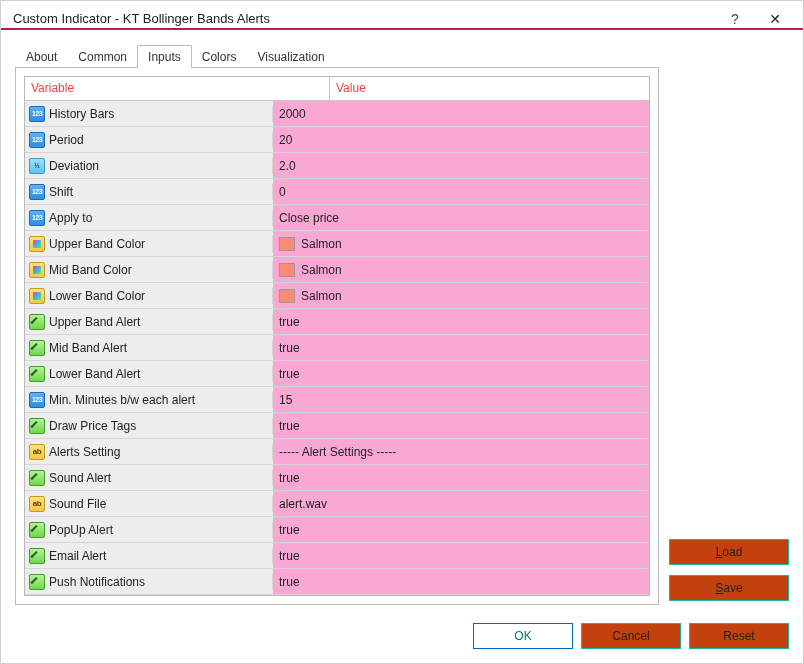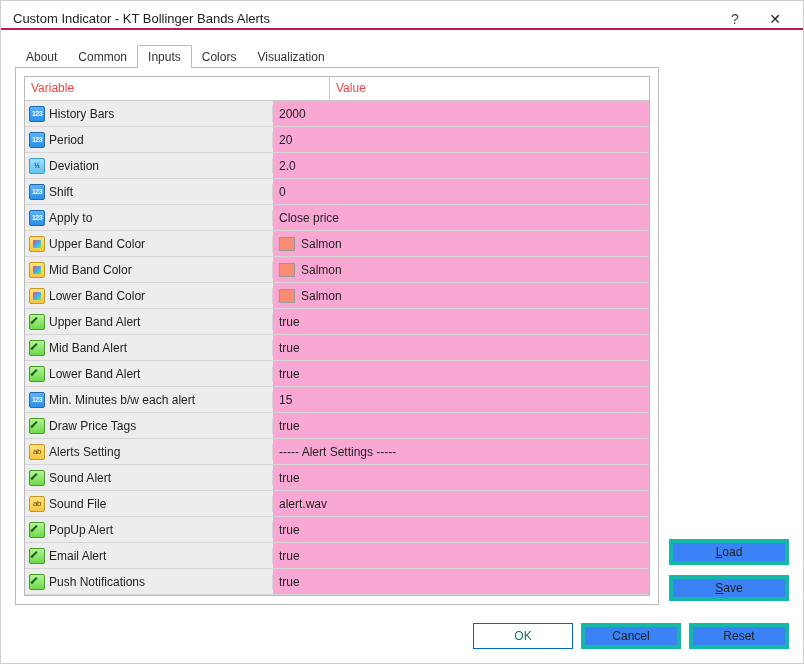--- a/index.html
+++ b/index.html
@@ -101,22 +101,22 @@
 .side-buttons {
   width: 120px;
   display: flex;
   flex-direction: column;
   justify-content: flex-end;
   gap: 10px;
   padding-bottom: 4px;
 }
 .pbtn {
   height: 26px;
-  background: #3b82f6;
-  border: 4px solid #14b8a6;
+  background: #c2410c;
+  border: 1px solid #14b8a6;
   cursor: pointer;
   font-size: 12px;
   color: #222;
   display: flex;
   align-items: center;
   justify-content: center;
 }
 .pbtn .u { text-decoration: underline; }
 .grid {
   border: 1px solid #b9b9b9;
@@ -225,21 +225,21 @@
   box-sizing: content-box;
   height: 0;
   width: 6px;
 }
 .icon-str {
   background: linear-gradient(#ffe27a,#f7c544);
   border: 1px solid #c59a20;
   border-radius: 2px;
   color: #5b3e00;
   font-size: 8px;
-  font-weight: normal;
+  font-weight: bold;
   letter-spacing: -0.5px;
 }
 .color-swatch {
   width: 16px;
   height: 14px;
   background: #f98c72;
   border: 1px solid #999;
 }
 .footer {
   display: flex;

